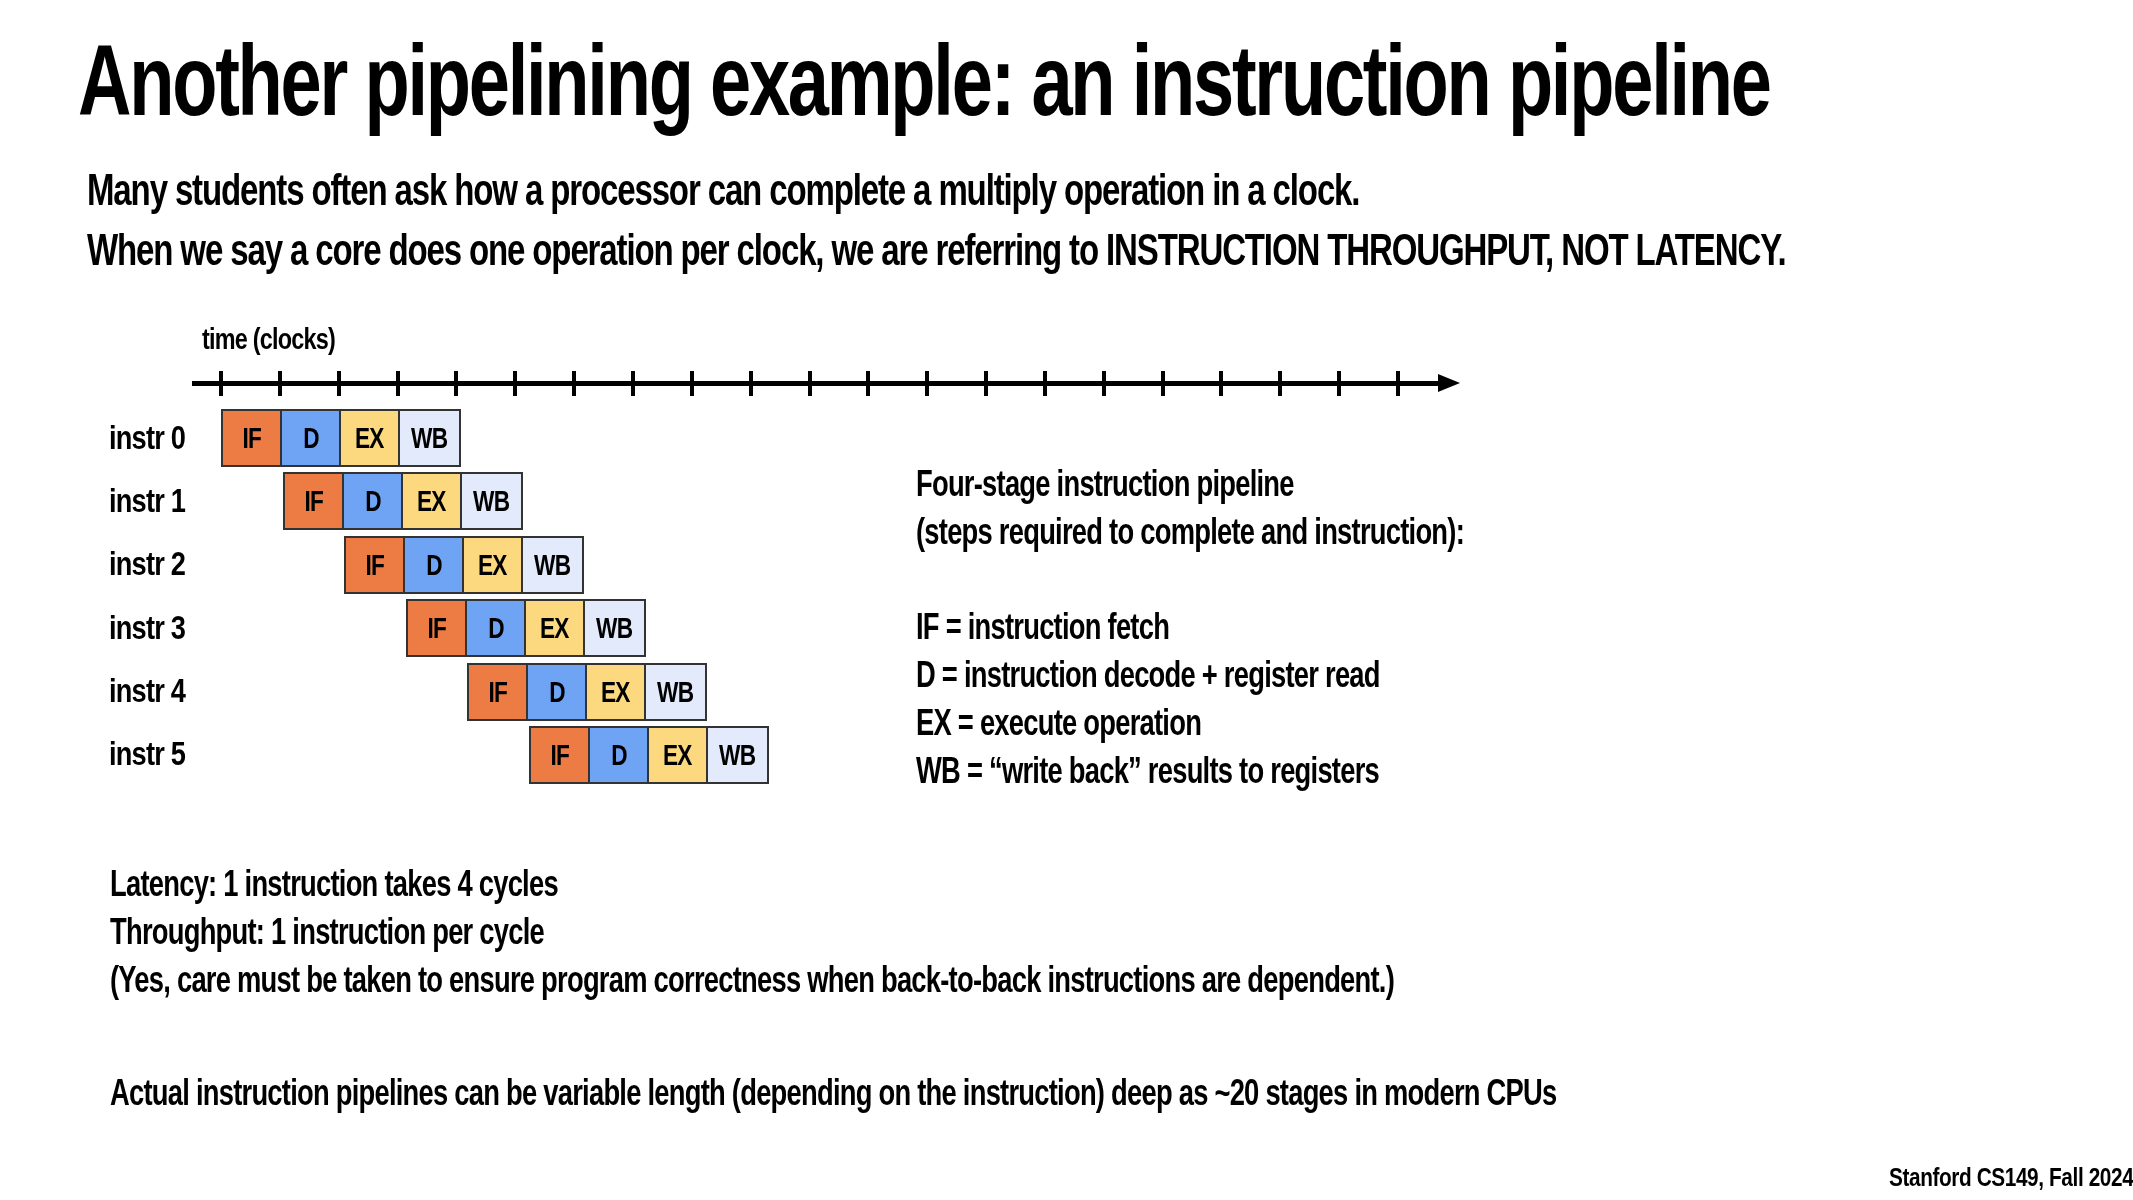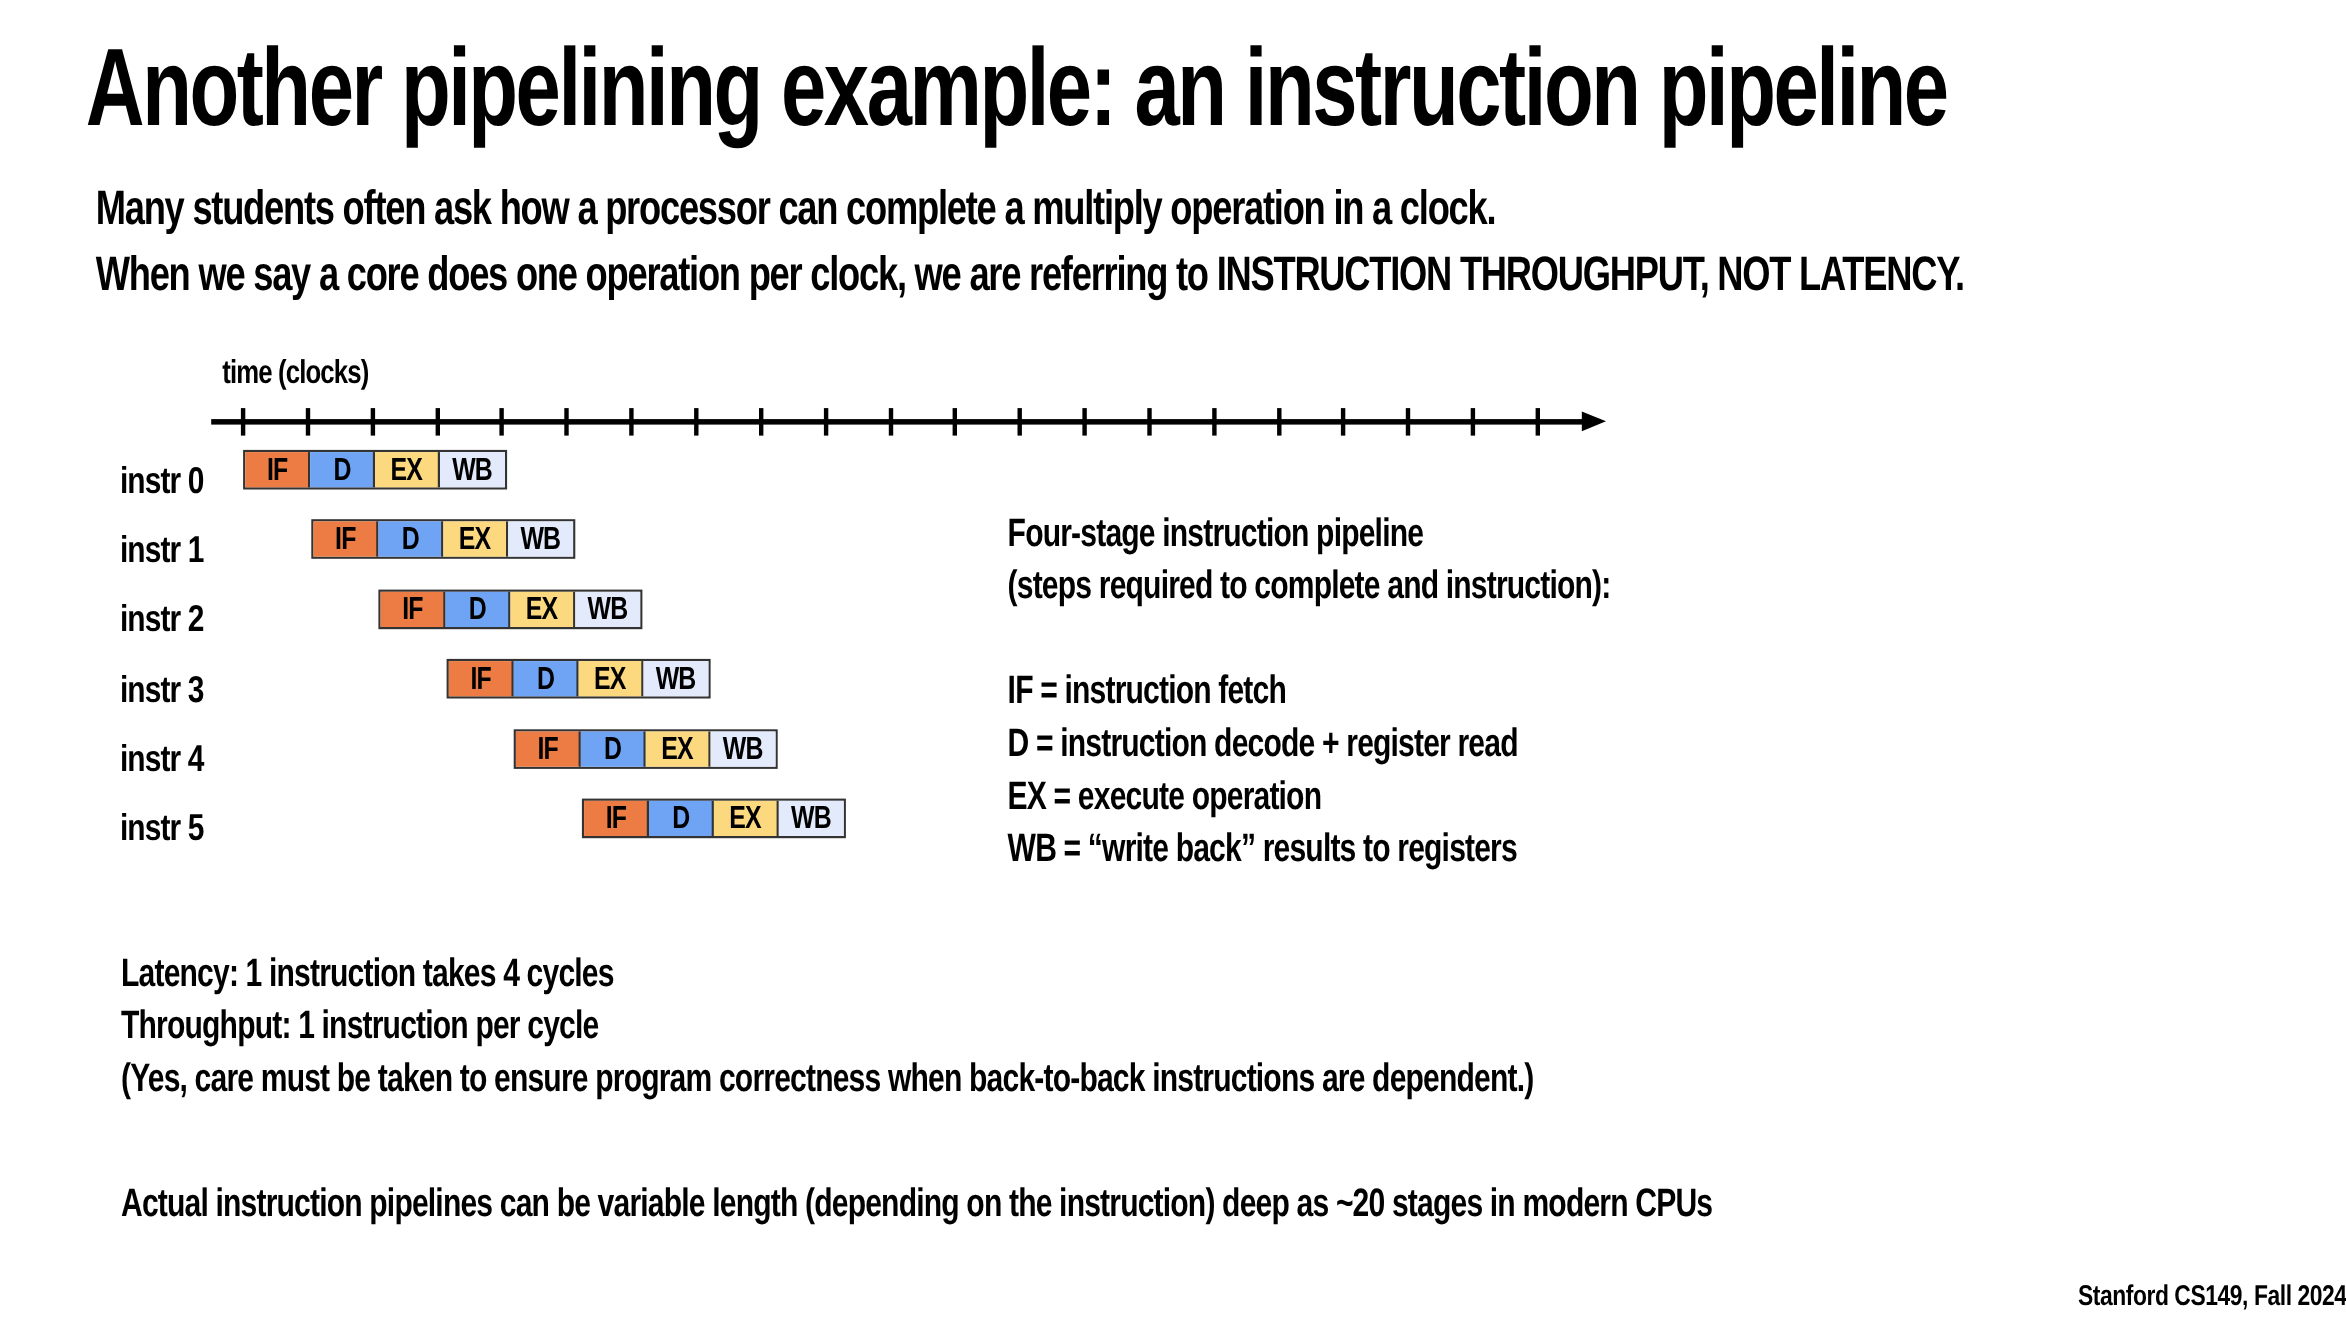--- a/index.html
+++ b/index.html
@@ -7,21 +7,21 @@
          font-family: "Liberation Sans", "DejaVu Sans", sans-serif; color: #000; font-weight: bold; }
   .abs { position: absolute; white-space: nowrap; transform-origin: left top; }
   .title { left: 78px; top: 30px; font-size: 100px; line-height: 100px; letter-spacing: -3px; transform: scaleX(0.74); }
   .sub { left: 87px; font-size: 44px; line-height: 44px; letter-spacing: -1.5px; transform: scaleX(0.75); }
   .axis-label { left: 202px; top: 322px; font-size: 30px; letter-spacing: -1px; transform: scaleX(0.78); }
   .axis-line { position: absolute; left: 192px; top: 381px; width: 1250px; height: 5px; background: #000; }
   .axis-arrow { position: absolute; left: 1438px; top: 374px; width: 0; height: 0;
                 border-top: 9px solid transparent; border-bottom: 9px solid transparent; border-left: 22px solid #000; }
   .tick { position: absolute; top: 371px; width: 4px; height: 25px; background: #000; }
   .row-label { left: 109px; font-size: 34px; letter-spacing: -1px; transform: scaleX(0.8); }
-  .pipe { position: absolute; height: 36px; display: flex; border: 2px solid #333; box-sizing: border-box; }
+  .pipe { position: absolute; height: 58px; display: flex; border: 2px solid #333; box-sizing: border-box; }
   .cell { width: 59px; height: 100%; box-sizing: border-box; display: flex; align-items: center; justify-content: center;
           font-size: 29px; letter-spacing: -1px; border-right: 2px solid #333; }
   .cell:last-child { border-right: none; }
   .cell span { display: inline-block; transform: scaleX(0.78); }
   .stage-IF { background: #EC7C43; }
   .stage-D { background: #6FA4F5; }
   .stage-EX { background: #FCD87E; align-items: center; }
   .stage-WB { background: #E3EAFB; }
   .legend { left: 916px; font-size: 36px; letter-spacing: -1px; transform: scaleX(0.76); }
   .note { left: 110px; font-size: 36px; letter-spacing: -1px; transform: scaleX(0.76); }

